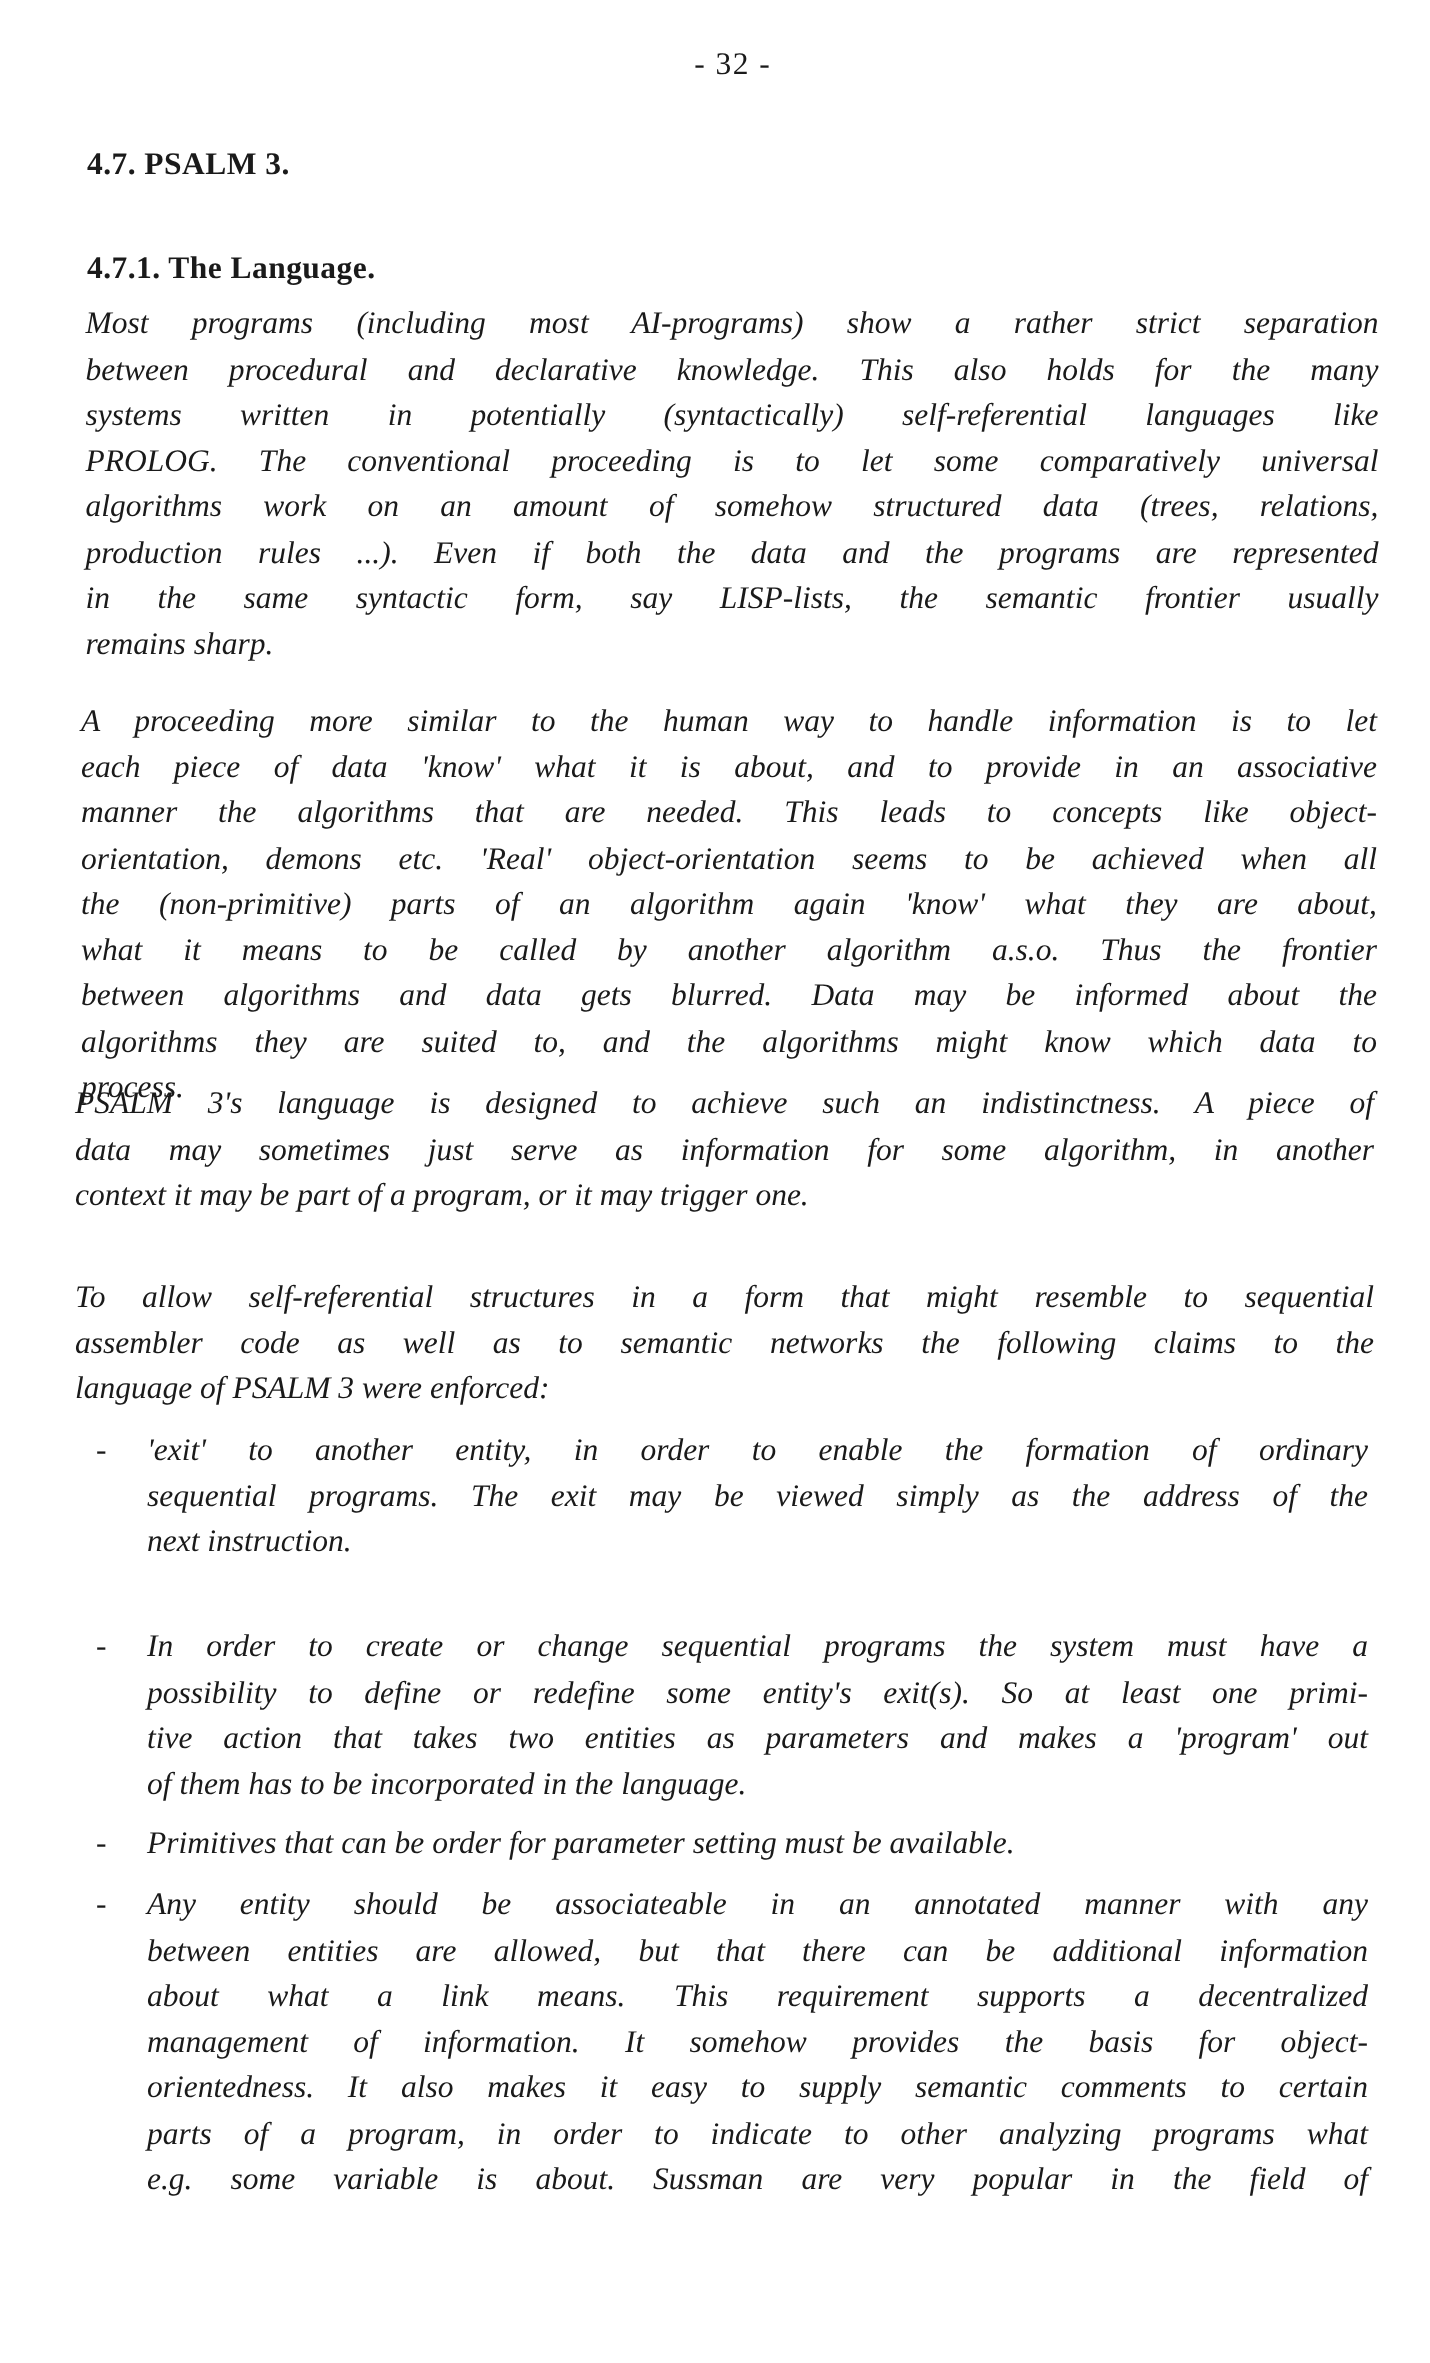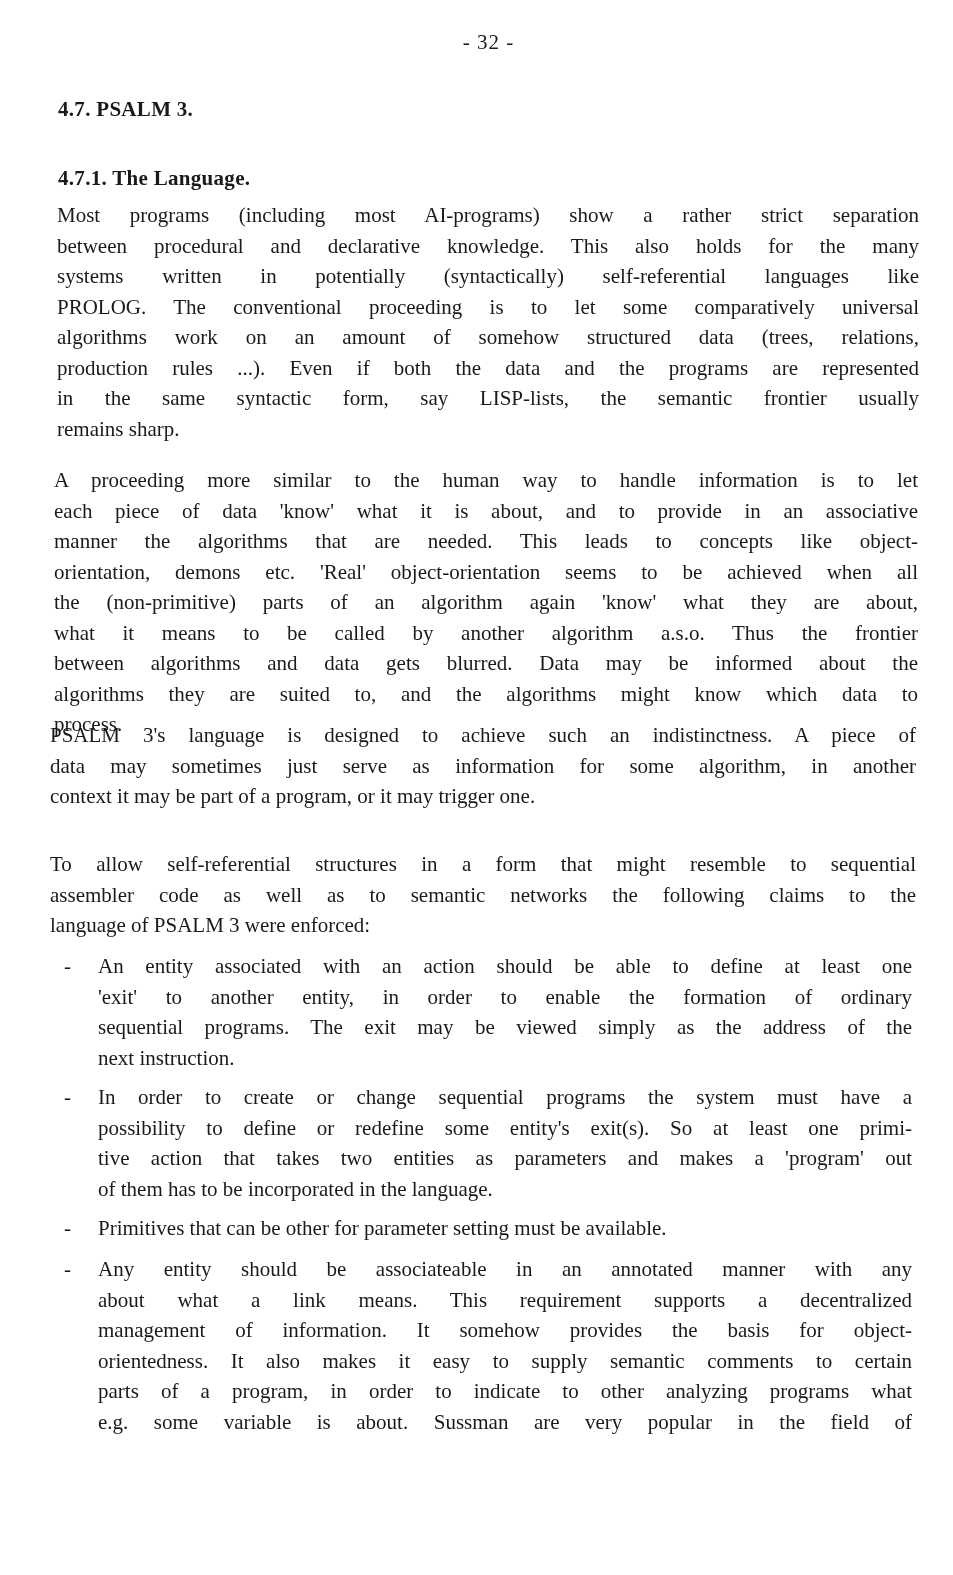--- a/index.html
+++ b/index.html
@@ -39,20 +39,21 @@
       position: absolute;
       font-size: 21px;
     }
     .line {
       display: block;
       height: 30.5px;
       line-height: 30.5px;
       white-space: nowrap;
       text-align: justify;
       text-align-last: justify;
+      font-style: italic;
     }
     .line.last {
       text-align-last: left;
     }
     .p1 { top: 200px; left: 57px; width: 862px; }
     .p2 { top: 465px; left: 54px; width: 864px; }
     .p3 { top: 720px; left: 50px; width: 866px; }
     .p4 { top: 849px; left: 50px; width: 866px; }
     .bullet {
       position: absolute;
@@ -113,44 +114,44 @@
   </div>
 <div class="para p4">
     <span class="line">To allow self-referential structures in a form that might resemble to sequential</span>
     <span class="line">assembler code as well as to semantic networks the following claims to the</span>
     <span class="line last">language of PSALM 3 were enforced:</span>
   </div>
 
 <div class="bullet b1">
   <span class="dash">-</span>
   <div class="btext">
-      <span class="line">An entity associated with an action should be able to define at least one</span>
       <span class="line">'exit' to another entity, in order to enable the formation of ordinary</span>
       <span class="line">sequential programs. The exit may be viewed simply as the address of the</span>
       <span class="line last">next instruction.</span>
     </div>
 </div>
 <div class="bullet b2">
   <span class="dash">-</span>
   <div class="btext">
       <span class="line">In order to create or change sequential programs the system must have a</span>
       <span class="line">possibility to define or redefine some entity's exit(s). So at least one primi-</span>
       <span class="line">tive action that takes two entities as parameters and makes a 'program' out</span>
       <span class="line last">of them has to be incorporated in the language.</span>
     </div>
 </div>
 <div class="bullet b3">
   <span class="dash">-</span>
   <div class="btext">
-      <span class="line last">Primitives that can be other for parameter setting must be available.</span>
+      <span class="line last">Primitives that can be order for parameter setting must be available.</span>
     </div>
 </div>
 <div class="bullet b4">
   <span class="dash">-</span>
   <div class="btext">
       <span class="line">Any entity should be associateable in an annotated manner with any</span>
+      <span class="line">between entities are allowed, but that there can be additional information</span>
       <span class="line">about what a link means. This requirement supports a decentralized</span>
       <span class="line">management of information. It somehow provides the basis for object-</span>
       <span class="line">orientedness. It also makes it easy to supply semantic comments to certain</span>
       <span class="line">parts of a program, in order to indicate to other analyzing programs what</span>
       <span class="line">e.g. some variable is about. Sussman are very popular in the field of</span>
     </div>
 </div>
 
 </body></html>

